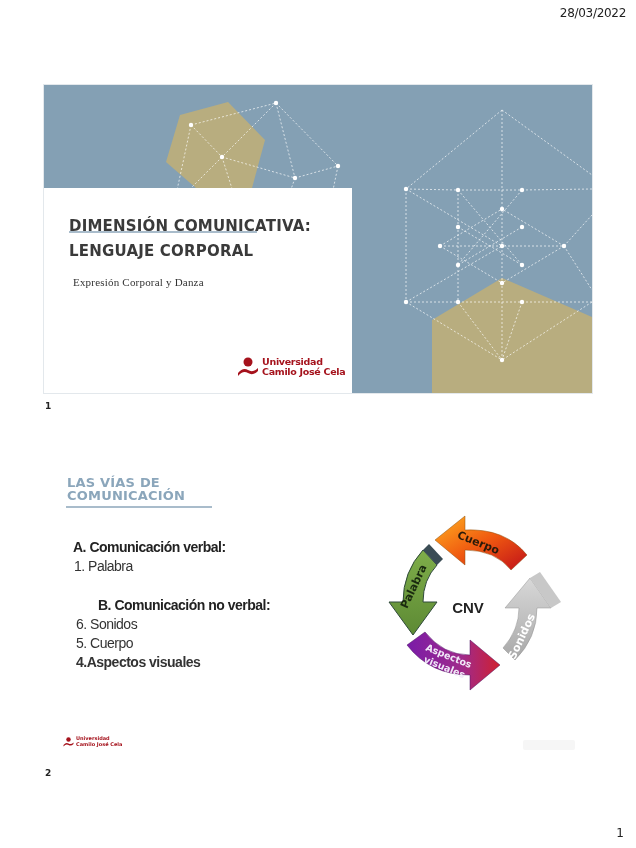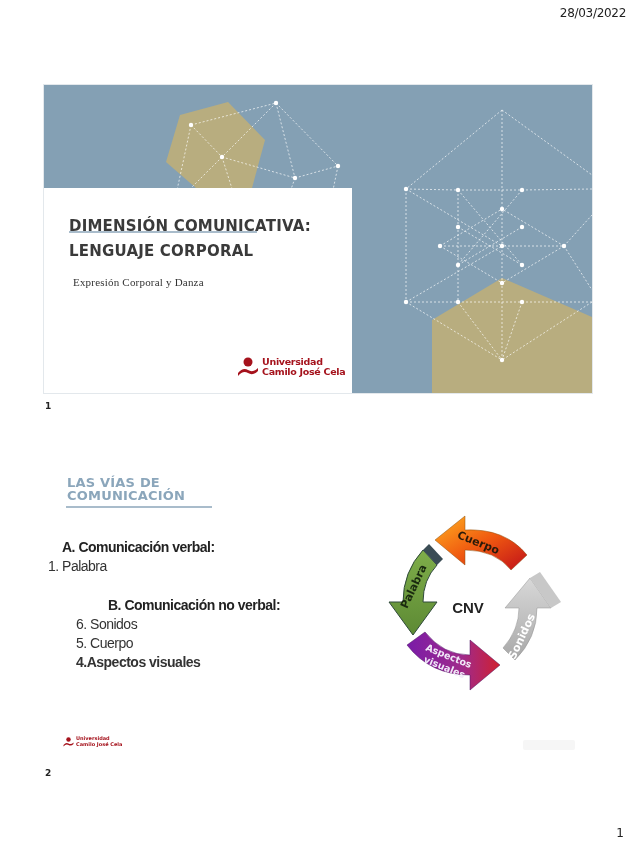--- a/index.html
+++ b/index.html
@@ -123,26 +123,26 @@
 </div>
 <div class="pagenum" style="left:45px; top:401px;">1</div>
 
 <div>
   <div class="s2-heading">
     <div>LAS VÍAS DE</div>
     <div>COMUNICACIÓN</div>
   </div>
   <div class="s2-underline"></div>
 
-  <div class="list" style="left:62px; top:539px;">
+  <div class="list" style="left:73px; top:539px;">
     <span class="h">A. Comunicación verbal:</span>
   </div>
-  <div class="list" style="left:48px; top:558px;">1. Palabra</div>
-
-  <div class="list" style="left:108px; top:597px;">
+  <div class="list" style="left:74px; top:558px;">1. Palabra</div>
+
+  <div class="list" style="left:98px; top:597px;">
     <span class="h">B. Comunicación no verbal:</span>
   </div>
   <div class="list" style="left:76px; top:616px;">6. Sonidos</div>
   <div class="list" style="left:76px; top:635px;">5. Cuerpo</div>
   <div class="list" style="left:76px; top:654px;font-weight:bold;">4.Aspectos visuales</div>
 
   <svg class="cnv" width="210" height="195" viewBox="0 0 210 195">
     <defs>
       <linearGradient id="gOrange" x1="0" y1="0" x2="1" y2="1">
         <stop offset="0" stop-color="#ffb020"></stop>

